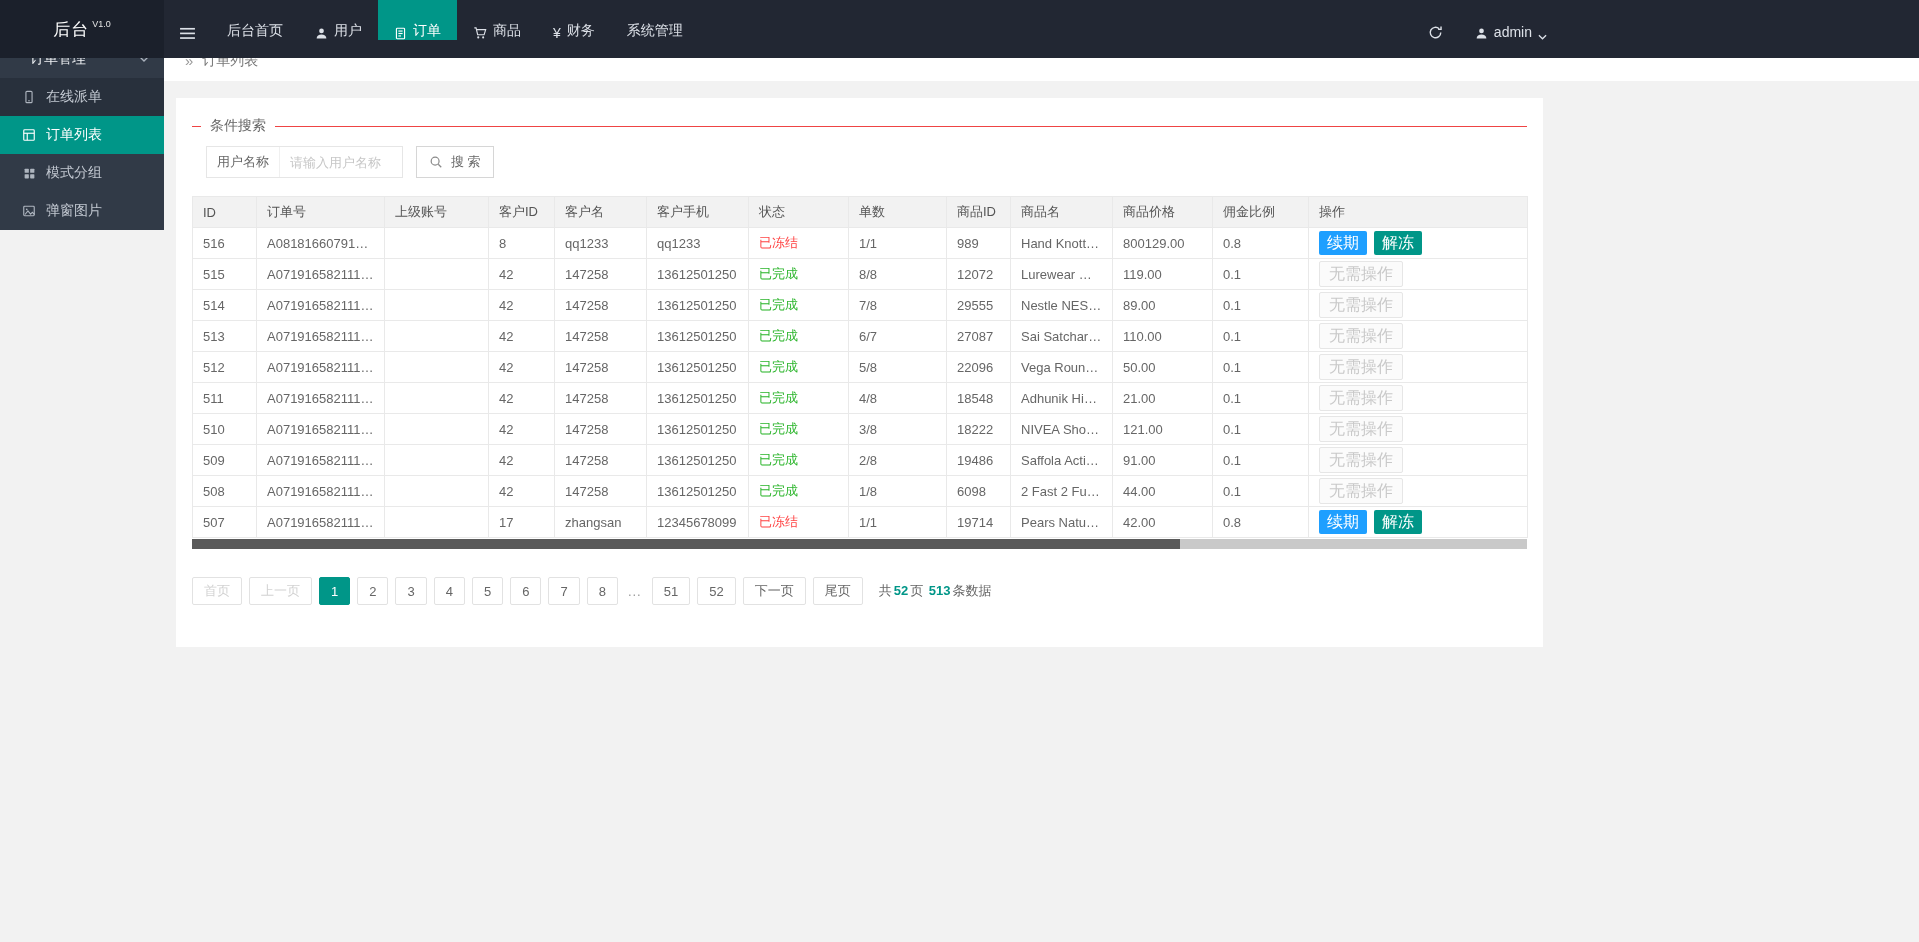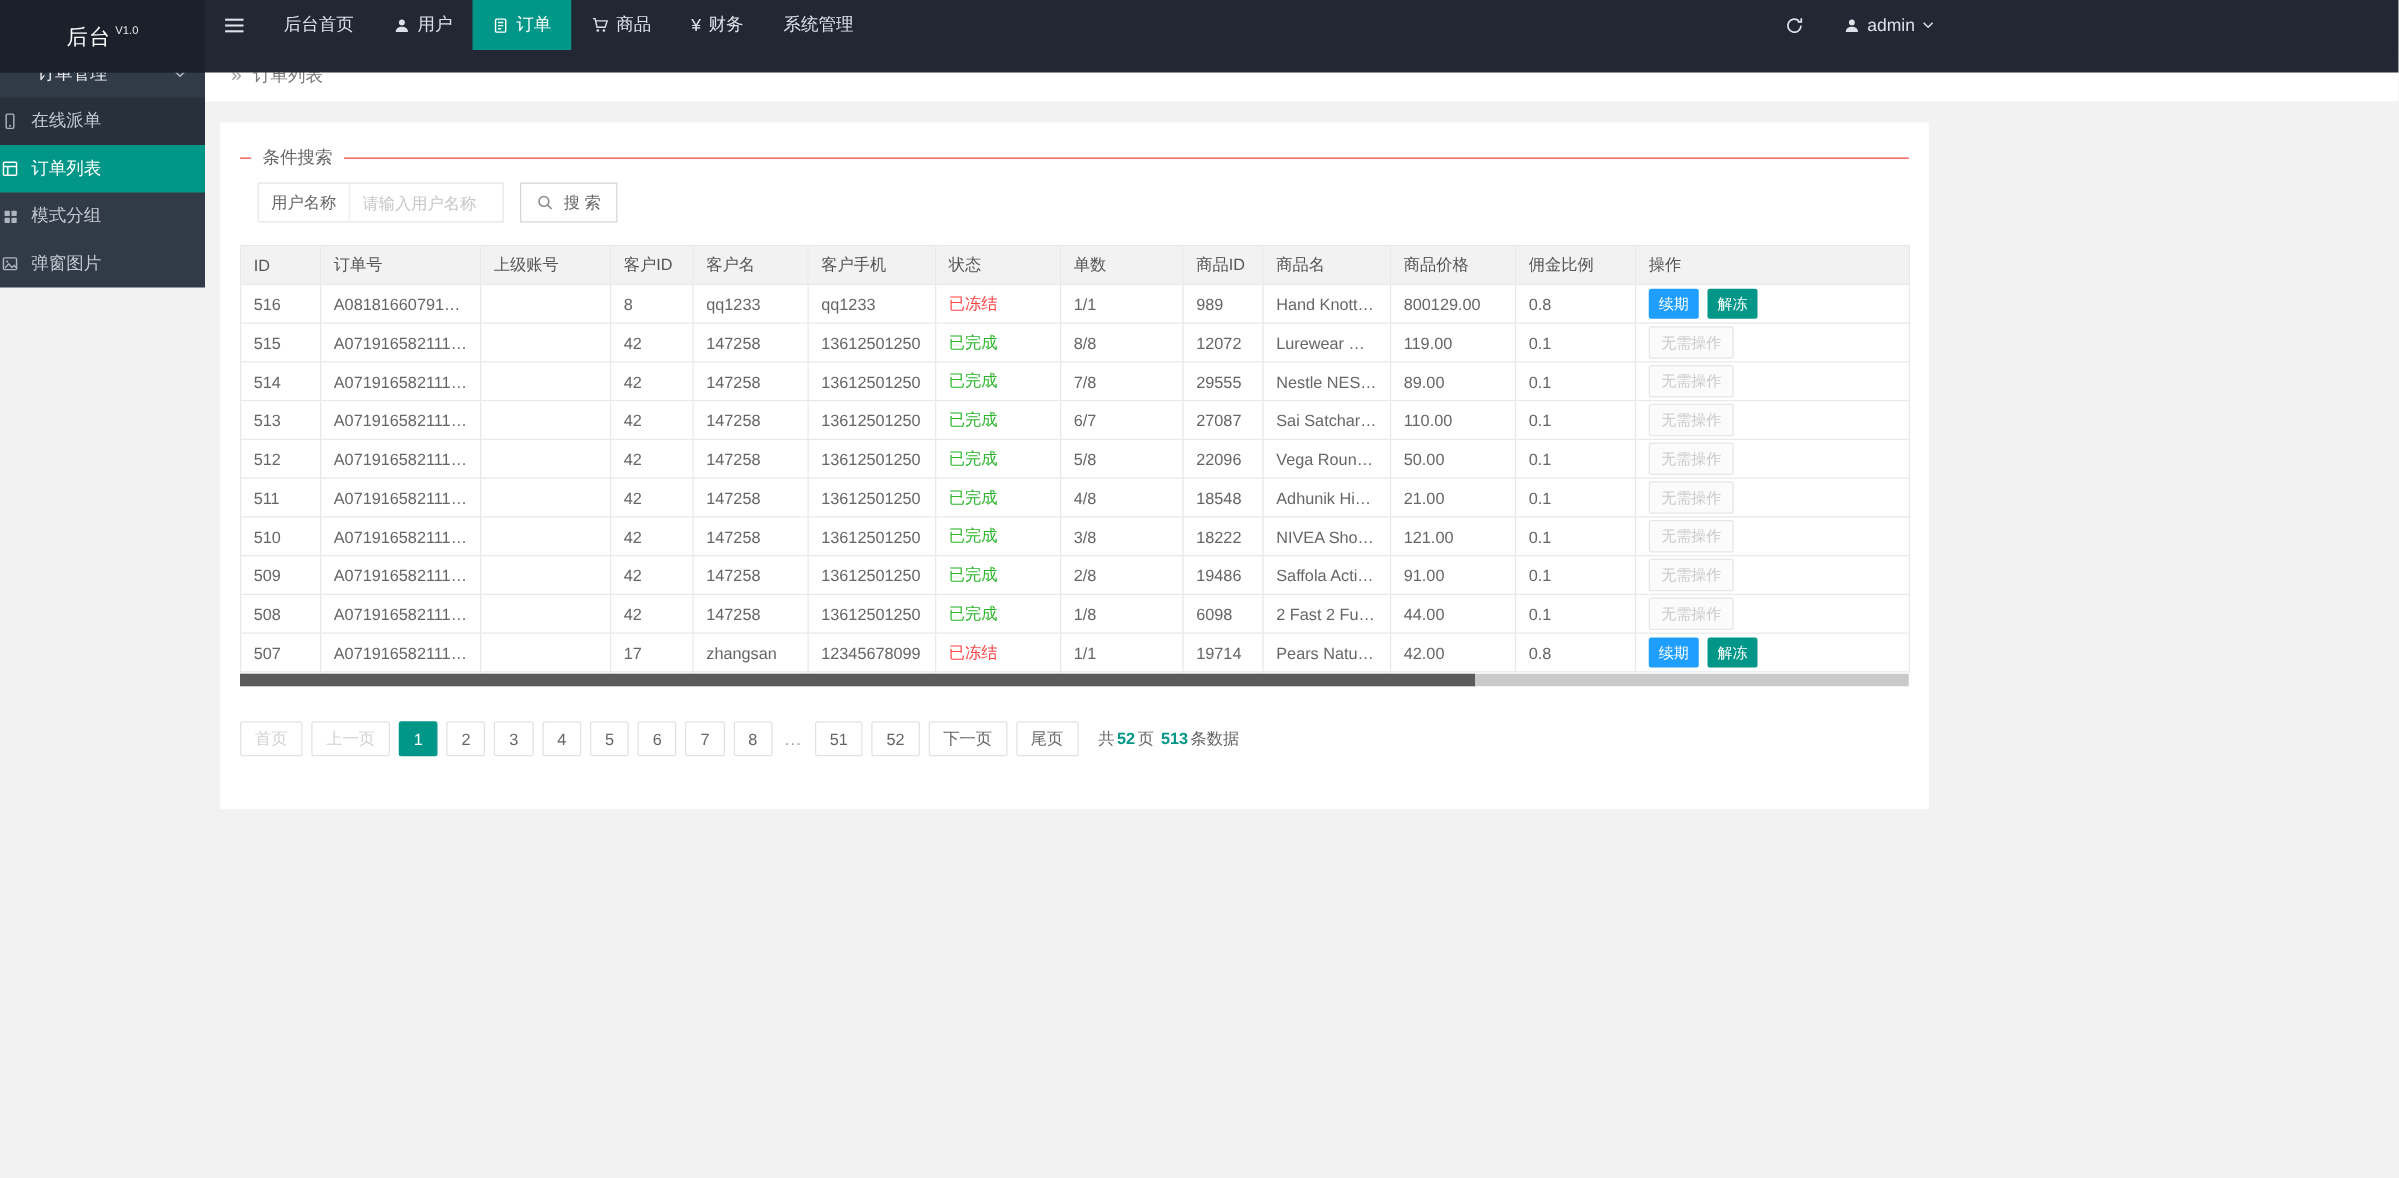--- a/index.html
+++ b/index.html
@@ -5,32 +5,32 @@
   * { box-sizing: border-box; }
   html,body { margin:0; padding:0; background:#f2f2f2; }
   body { font-family:"Liberation Sans","DejaVu Sans",sans-serif; }
   .app { position:relative; width:1919px; height:942px; background:#f2f2f2; overflow:hidden; color:#666; font-size:14px; }
 
   
   .navbar { position:absolute; top:0; left:0; width:100%; height:58px; background:#222733; display:flex; align-items:stretch; z-index:10; }
   .logo { width:164px; background:#1b202b; color:#fff; display:flex; align-items:center; justify-content:center; font-size:17px; letter-spacing:1px; flex:none; }
   .logo .ver { font-size:9px; color:#e6e6e6; margin-left:3px; transform:translateY(-5px); letter-spacing:0; }
   .nav-left { display:flex; }
-  .nav-item { display:flex; align-items:center; gap:6px; padding:0 16px; color:#dde1e8; font-size:14px; cursor:pointer; text-decoration:none; height:40px; }
+  .nav-item { display:flex; align-items:flex-end; gap:6px; padding:0 16px; color:#dde1e8; font-size:14px; cursor:pointer; text-decoration:none; height:40px; }
   .nav-item.active { background:var(--accent,#009688); color:#fff; }
   .nav-right { position:absolute; right:356px; top:0; height:40px; display:flex; }
   .icon { display:inline-flex; align-items:center; justify-content:center; line-height:1; }
   .icon svg { display:block; }
   .yen-glyph { font-size:14px; }
 
   
   .sidebar { position:absolute; top:40px; left:0; width:164px; background:#313a47; font-size:14px; }
   .side-group { height:38px; display:flex; align-items:center; justify-content:space-between; padding:0 15px 0 30px; color:#f0f2f5; cursor:pointer; }
   .side-group .chev { color:#aab2bd; }
-  .side-item { height:38px; display:flex; align-items:center; gap:9px; color:#c2c8d1; cursor:pointer; text-decoration:none; }
+  .side-item { height:38px; display:flex; align-items:center; gap:9px; padding-left:21px; color:#c2c8d1; cursor:pointer; text-decoration:none; }
   .side-children .side-item { background:#28303c; }
   .side-item.active { background:var(--accent,#009688); color:#fff; }
   .side-item .icon { width:16px; color:#aeb5bf; }
   .side-item.active .icon { color:#fff; }
 
   
   .main { position:absolute; top:40px; left:164px; right:0; bottom:0; overflow:hidden; }
   .breadcrumb-bar { height:41px; background:#fff; display:flex; align-items:center; padding-left:21px; gap:9px; color:#777; }
   .crumb-sep { color:#999; font-size:15px; }
   .content { padding:17px 0 0 12px; }
@@ -47,21 +47,21 @@
   .search-btn { display:flex; align-items:center; gap:8px; height:32px; padding:0 12px; margin-left:13px; background:#fff; border:1px solid #d6d6d6; color:#666; font-size:13px; cursor:pointer; font-family:inherit; }
   .search-btn .icon { color:#8a8a8a; }
 
   
   table.order-table { border-collapse:collapse; table-layout:fixed; width:1335px; font-size:13px; color:#666; }
   .order-table th, .order-table td { border:1px solid #e9e9e9; height:31px; padding:0 10px; text-align:left; font-weight:400; white-space:nowrap; overflow:hidden; text-overflow:ellipsis; }
   .order-table thead th { background:#f2f2f2; color:#555; }
   .order-table tbody tr { background:#fff; }
   .status.frozen { color:var(--red,#ff4545); }
   .status.done { color:var(--green,#2bb52b); }
-  .btn { display:inline-flex; align-items:center; height:24px; padding:0 8px; border-radius:2px; font-size:12px; color:#fff; cursor:pointer; margin-right:7px; text-decoration:none; }
+  .btn { display:inline-flex; align-items:center; height:24px; padding:0 8px; border-radius:2px; font-size:16px; color:#fff; cursor:pointer; margin-right:7px; text-decoration:none; }
   .btn-renew { background:var(--blue,#1E9FFF); }
   .btn-unfreeze { background:var(--accent,#009688); }
   .btn-none { background:#fbfbfb; border:1px solid #e6e6e6; color:#c9c9c9; cursor:not-allowed; height:26px; padding:0 9px; }
 
   
   .hscroll { width:1335px; height:10px; background:#c9c9c9; margin-top:1px; position:relative; cursor:pointer; }
   .hscroll-thumb { position:absolute; left:0; top:0; height:100%; width:988px; background:#5a5a5a; }
 
   
   .pagination { display:flex; align-items:center; margin-top:28px; font-size:13px; }

